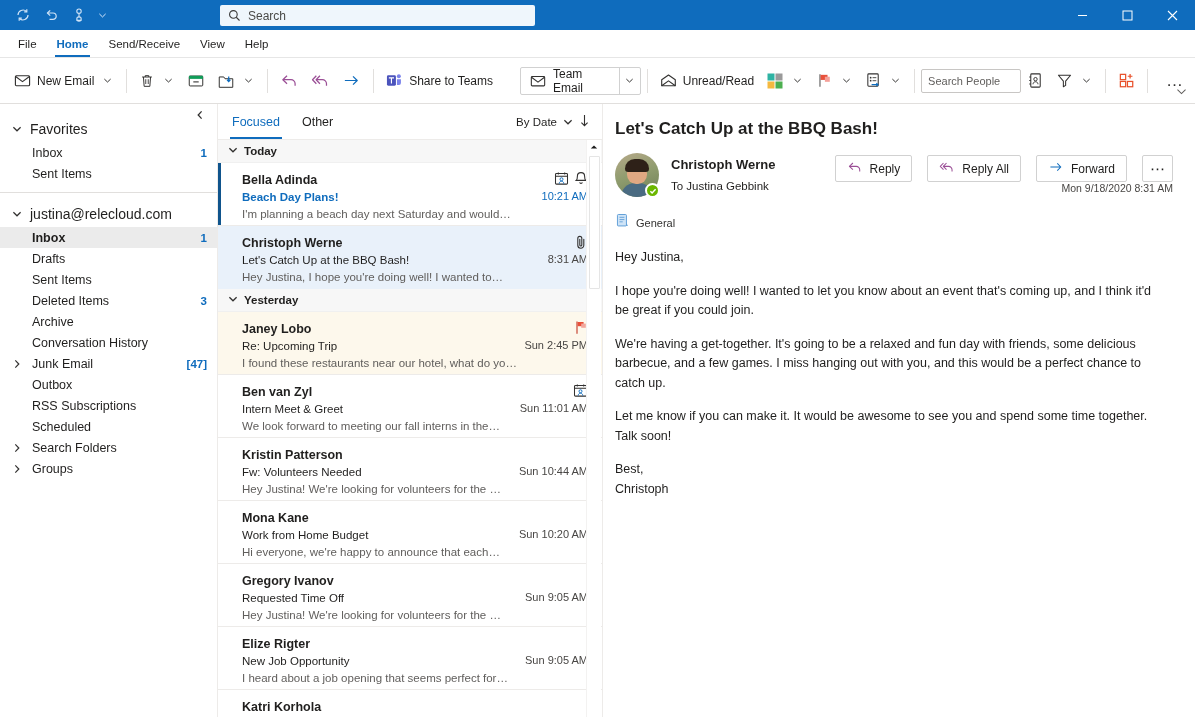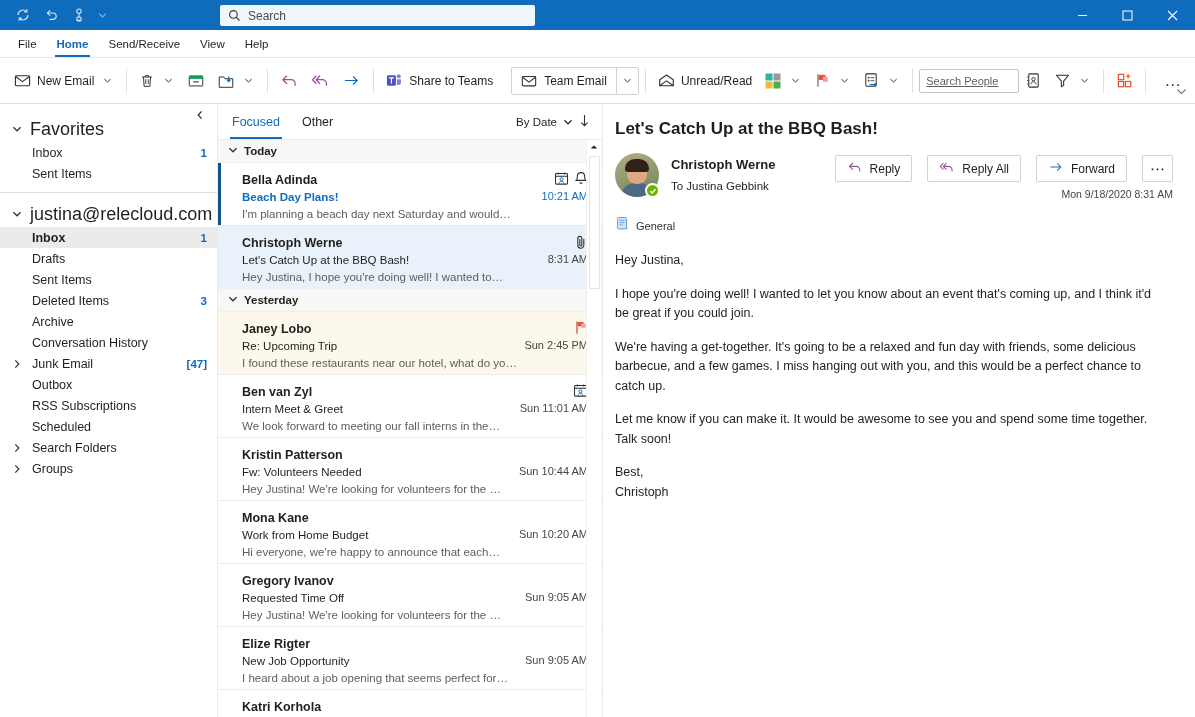--- a/index.html
+++ b/index.html
@@ -63,41 +63,41 @@
   .rb-box {
     border: 1px solid #d1d1d1; height: 28px; display: flex; align-items: center;
     border-radius: 2px; background: #fff;
   }
   .rb-box .rb-main { display: flex; align-items: center; gap: 7px; padding: 0 9px; height: 26px; }
   .rb-box .rb-split { border-left: 1px solid #d1d1d1; width: 22px; height: 26px;
     display: flex; align-items: center; justify-content: center; }
   .people-input {
     width: 100px; height: 24px; border: 1px solid #c8c6c4; border-radius: 2px;
     font-family: "Liberation Sans", sans-serif; font-size: 11px; padding: 0 6px;
-    color: #605e5c; outline: none; background: #fff; text-decoration: underline;
+    color: #605e5c; outline: none; background: #fff;
   }
   .people-input::placeholder { color: #605e5c; opacity: 1; }
   .ribbon-collapse { position: absolute; right: 8px; bottom: 2px; }
   .ellipsis-btn { font-size: 17px; color: #323130; padding: 0 12px; line-height: 10px; }
 
   
   .main { flex: 1; display: flex; min-height: 0; }
 
   
   .folderpane {
     width: 218px; flex: 0 0 218px; background: #fff; position: relative;
     border-right: 1px solid #edebe9; padding-top: 4px; overflow: hidden;
   }
   .collapse-chev {
     position: absolute; right: 8px; top: 2px; width: 18px; height: 18px;
     display: flex; align-items: center; justify-content: center;
   }
   .fgroup-head {
     height: 26px; display: flex; align-items: center; gap: 6px;
-    padding-left: 10px; font-size: 18px; color: #201f1e; margin-top: 8px;
+    padding-left: 10px; font-size: 14px; color: #201f1e; margin-top: 8px;
   }
   .chev { width: 14px; display: flex; align-items: center; justify-content: center; flex: 0 0 14px; }
   .frow {
     height: 21px; display: flex; align-items: center; padding-left: 10px; padding-right: 10px;
     font-size: 12.5px; color: #201f1e; position: relative;
   }
   .frow .fname { padding-left: 22px; flex: 1; white-space: nowrap; overflow: hidden; }
   .frow.has-chev .fname { padding-left: 8px; }
   .frow .fcount { font-size: 11.5px; color: #0f6cbd; font-weight: bold; }
   .frow.selected { background: #ebebeb; }
@@ -187,21 +187,21 @@
   .r-from { font-size: 13px; font-weight: bold; color: #201f1e; line-height: 18px; padding-top: 3px; }
   .r-to { font-size: 11.5px; color: #201f1e; line-height: 18px; margin-top: 3px; }
   .r-to b { font-weight: normal; }
   .r-actions { margin-left: auto; display: flex; align-items: flex-start; gap: 15px; padding-top: 2px; }
   .r-btn {
     border: 1px solid #d1d1d1; background: #fff; height: 27px; border-radius: 2px;
     display: flex; align-items: center; gap: 7px; padding: 0 11px;
     font-family: "Liberation Sans", sans-serif; font-size: 12px; color: #201f1e; white-space: nowrap;
   }
   .r-btn.sq { width: 31px; padding: 0; justify-content: center; font-size: 15px; line-height: 8px; }
-  .r-date { font-size: 10.5px; color: #484644; text-align: right; margin-top: 6px; }
+  .r-date { font-size: 10.5px; color: #484644; text-align: right; margin-top: 0; }
   .r-sens { display: flex; align-items: center; gap: 6px; margin-top: 16px; }
   .r-sens-label { font-size: 11px; color: #323130; }
   .r-body { margin-top: 16px; font-size: 12.5px; color: #201f1e; line-height: 19.5px; max-width: 545px; }
   .r-body p { margin-bottom: 14px; }
   .r-body p.tight { margin-bottom: 0; }
   .rightcol { display: flex; flex-direction: column; align-items: flex-end; margin-left: auto; }
 </style>
 </head>
 <body>
 
@@ -361,21 +361,21 @@
         <svg width="17" height="17" viewBox="0 0 18 18">
             <rect x="1" y="3.5" width="9.5" height="11" rx="1.4" fill="#4b53bc"></rect>
             <path d="M3 6.2h5.5M5.75 6.2v6" stroke="#fff" stroke-width="1.2"></path>
             <circle cx="13.6" cy="4.6" r="2.1" fill="#7b83eb"></circle>
             <path d="M11.6 7.6h4.2v4.1a2.1 2.1 0 0 1-2.1 2.1h-2.1z" fill="#7b83eb"></path>
           </svg>
       </span>
       <span class="rb-label">Share to Teams</span>
     </div>
 
-    <div class="rb-box" style="margin-left:12px;">
+    <div class="rb-box" style="margin-left:21px;">
       <div class="rb-main">
         <span class="rb-icon">
           <svg width="16" height="16" viewBox="0 0 18 18">
               <rect x="1.5" y="4" width="15" height="10.5" rx="1" stroke="#323130" stroke-width="1.2" fill="none"></rect>
               <path d="M1.7 4.8 9 10.2l7.3-5.4" stroke="#323130" stroke-width="1.2" fill="none"></path>
             </svg>
         </span>
         <span class="rb-label">Team Email</span>
       </div>
       <div class="rb-split">

